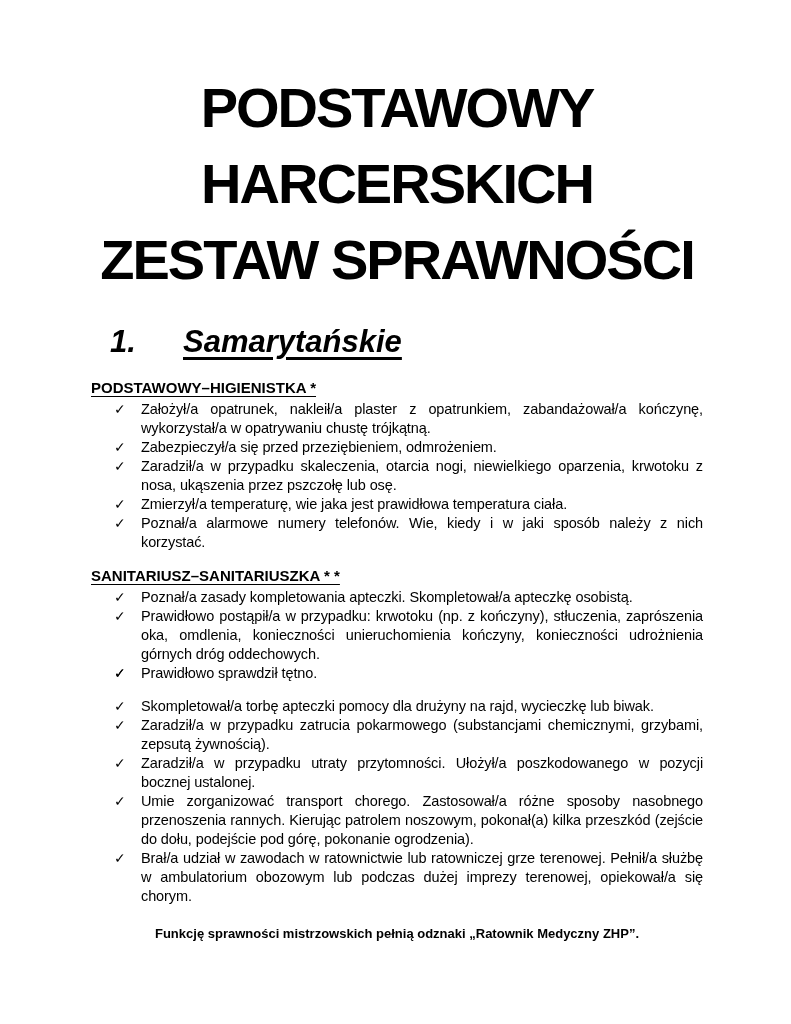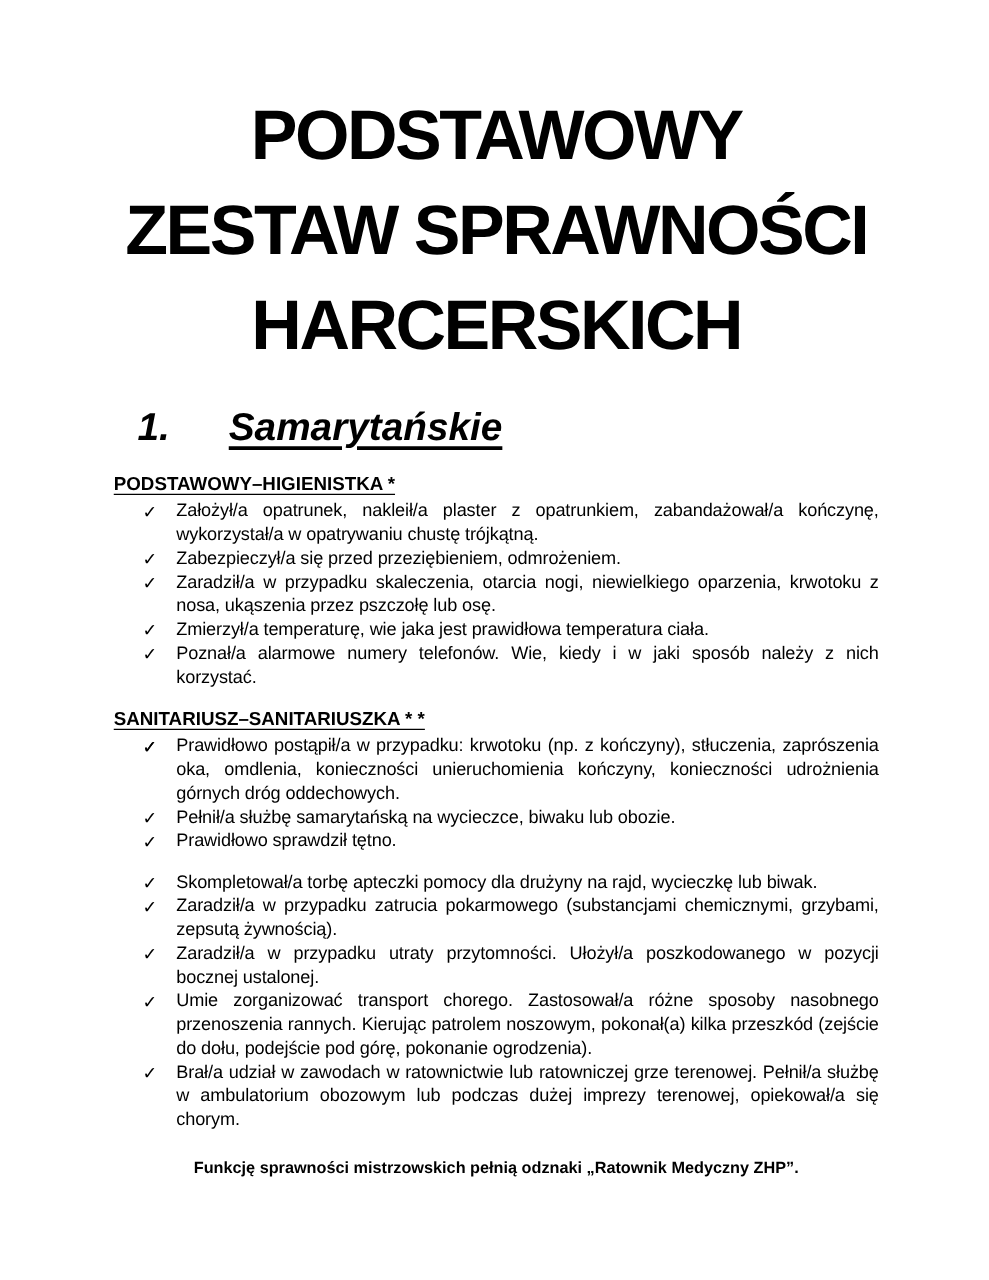--- a/index.html
+++ b/index.html
@@ -88,22 +88,22 @@
     text-align: center;
   }
 </style>
 </head>
 <body>
 
 <div class="page">
 
   <h1 class="doc-title">
     <div class="title-line">PODSTAWOWY</div>
+    <div class="title-line">HARCERSKICH</div>
     <div class="title-line">ZESTAW SPRAWNOŚCI</div>
-    <div class="title-line">HARCERSKICH</div>
   </h1>
 
   <h2 class="section-heading">
     <span class="section-number">1.</span>
     <span class="section-name">Samarytańskie</span>
   </h2>
 
   <div class="group">
     <h3 class="group-heading">PODSTAWOWY–HIGIENISTKA *</h3>
     <ul class="check-list">
@@ -128,28 +128,28 @@
         <span>Poznał/a alarmowe numery telefonów. Wie, kiedy i w jaki sposób należy z nich korzystać.</span>
       </li>
     </ul>
   </div>
 
   <div class="group">
     <h3 class="group-heading">SANITARIUSZ–SANITARIUSZKA * *</h3>
     <ul class="check-list">
       <li class="check-item">
         <span class="check-icon">✓</span>
+        <span>Poznał/a zasady kompletowania apteczki. Skompletował/a apteczkę osobistą.</span>
       </li>
       <li class="check-item">
         <span class="check-icon">✓</span>
         <span>Prawidłowo postąpił/a w przypadku: krwotoku (np. z kończyny), stłuczenia, zaprószenia oka, omdlenia, konieczności unieruchomienia kończyny, konieczności udrożnienia górnych dróg oddechowych.</span>
       </li>
       <li class="check-item">
         <span class="check-icon">✓</span>
-        <span>Pełnił/a służbę samarytańską na wycieczce, biwaku lub obozie.</span>
       </li>
       <li class="check-item">
         <span class="check-icon">✓</span>
         <span>Prawidłowo sprawdził tętno.</span>
       </li>
     </ul>
   </div>
 
   <div class="group">
     <ul class="check-list">

